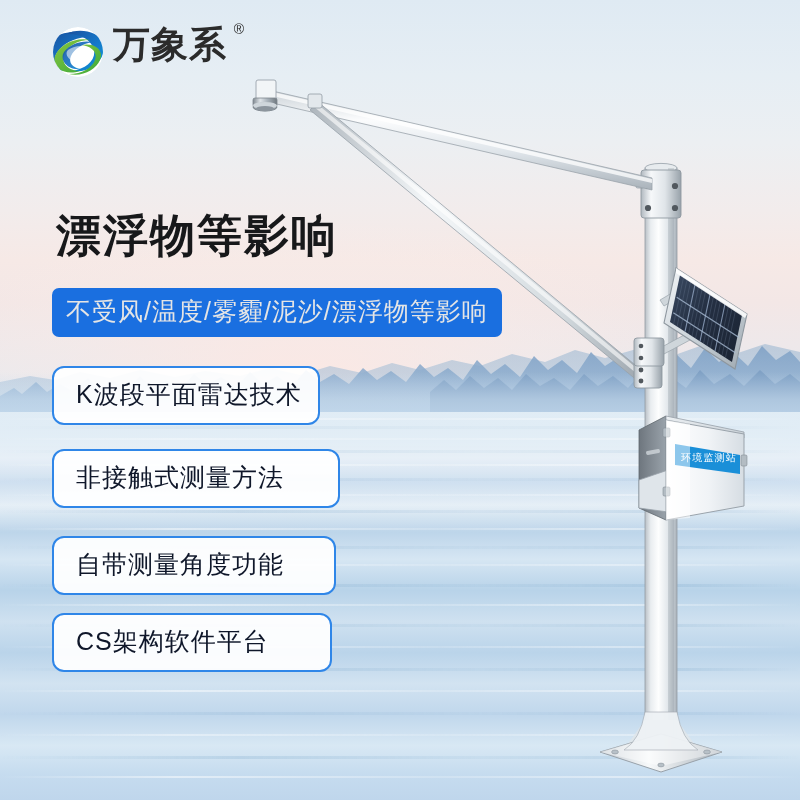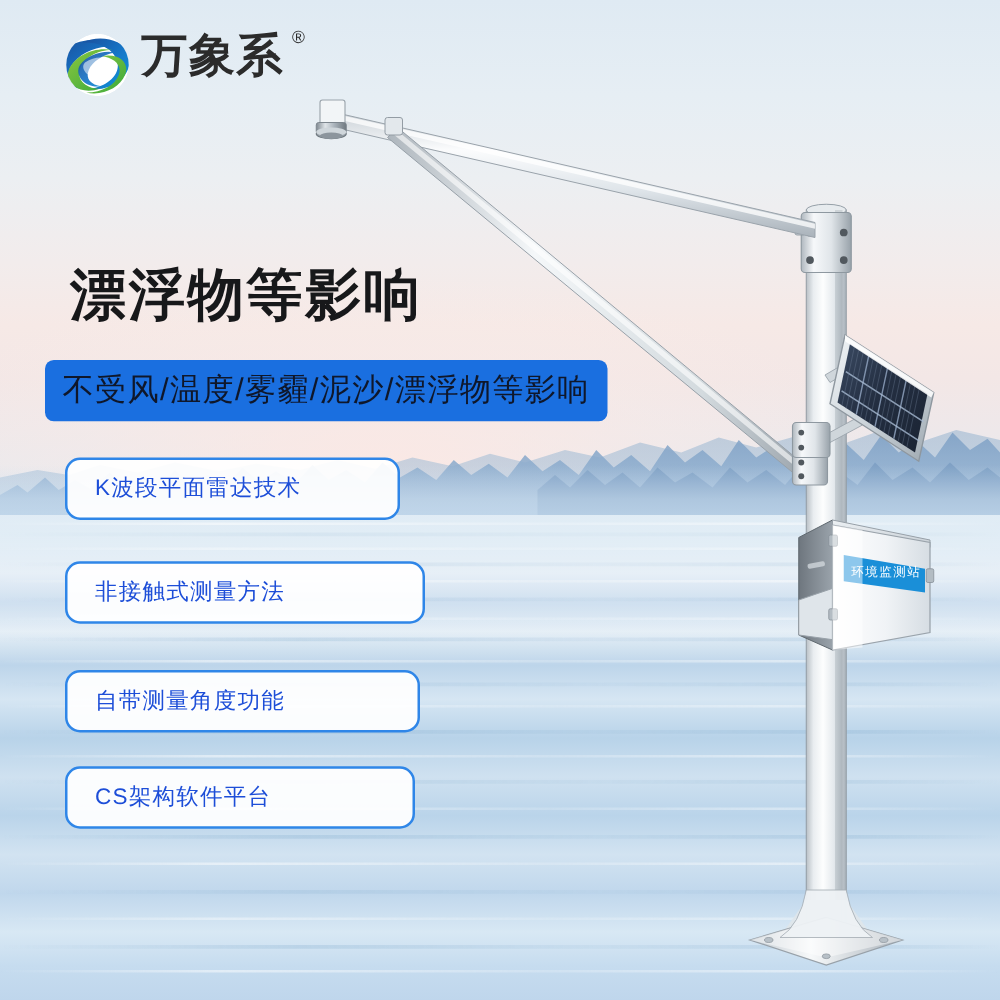--- a/index.html
+++ b/index.html
@@ -80,31 +80,31 @@
   .logo-r{
     position:absolute;right:-2px;top:-4px;font-size:14px;font-weight:normal;color:#2b2b2b;
   }
 
   
   .headline{
     position:absolute;left:56px;top:213px;
     font-size:45px;font-weight:bold;color:#17181a;letter-spacing:2px;line-height:1;
   }
   .subbanner{
-    position:absolute;left:36px;top:288px;
-    background:#1a6fe0;color:#0f172a;
+    position:absolute;left:52px;top:288px;
+    background:#1a6fe0;color:#e5e5e5;
     font-size:25px;letter-spacing:1px;
     padding:7px 14px 9px 14px;border-radius:7px;
     white-space:nowrap;
   }
   .pill{
     position:absolute;left:52px;
     background:rgba(255,255,255,.93);
     border:2px solid #2f86e8;border-radius:12px;
-    color:#1d4ed8;font-size:18px;letter-spacing:1px;
+    color:#0f172a;font-size:25px;letter-spacing:1px;
     padding:10px 22px 12px 22px;
     white-space:nowrap;
     box-sizing:border-box;
   }
   .pill.p1{top:366px;width:268px;}
   .pill.p2{top:449px;width:288px;}
   .pill.p3{top:536px;width:284px;}
   .pill.p4{top:613px;width:280px;}
 
   

